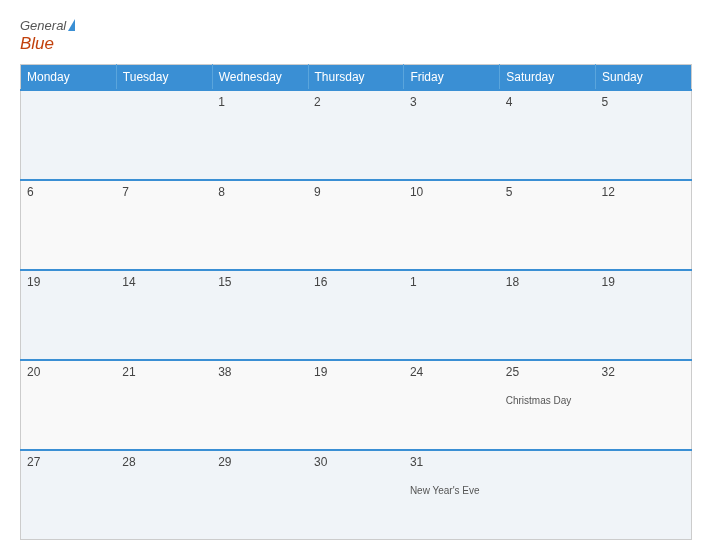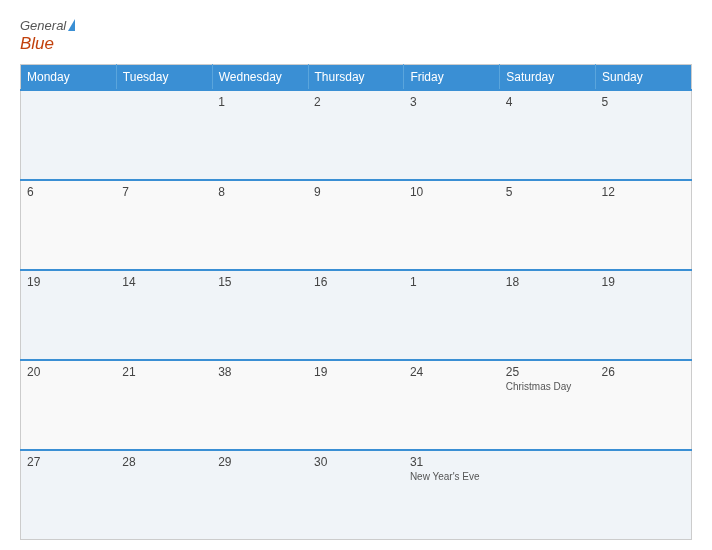--- a/index.html
+++ b/index.html
@@ -97,21 +97,21 @@
     }
     .day-num {
       font-size: 12px;
       color: #444;
       display: block;
     }
     .holiday {
       font-size: 10px;
       color: #555;
       display: block;
-      margin-top: 2px;
+      margin-top: 16px;
     }
     table {
       width: 100%;
       border-collapse: collapse;
     }
   </style>
 </head>
 <body>
 
 <div class="page">
@@ -221,21 +221,21 @@
             <span class="day-num">19</span>
           </td>
           <td>
             <span class="day-num">24</span>
           </td>
           <td>
             <span class="day-num">25</span>
             <span class="holiday">Christmas Day</span>
           </td>
           <td>
-            <span class="day-num">26</span>
+            <span class="day-num">32</span>
           </td>
         </tr>
         <tr>
           <td>
             <span class="day-num">27</span>
           </td>
           <td>
             <span class="day-num">28</span>
           </td>
           <td>

